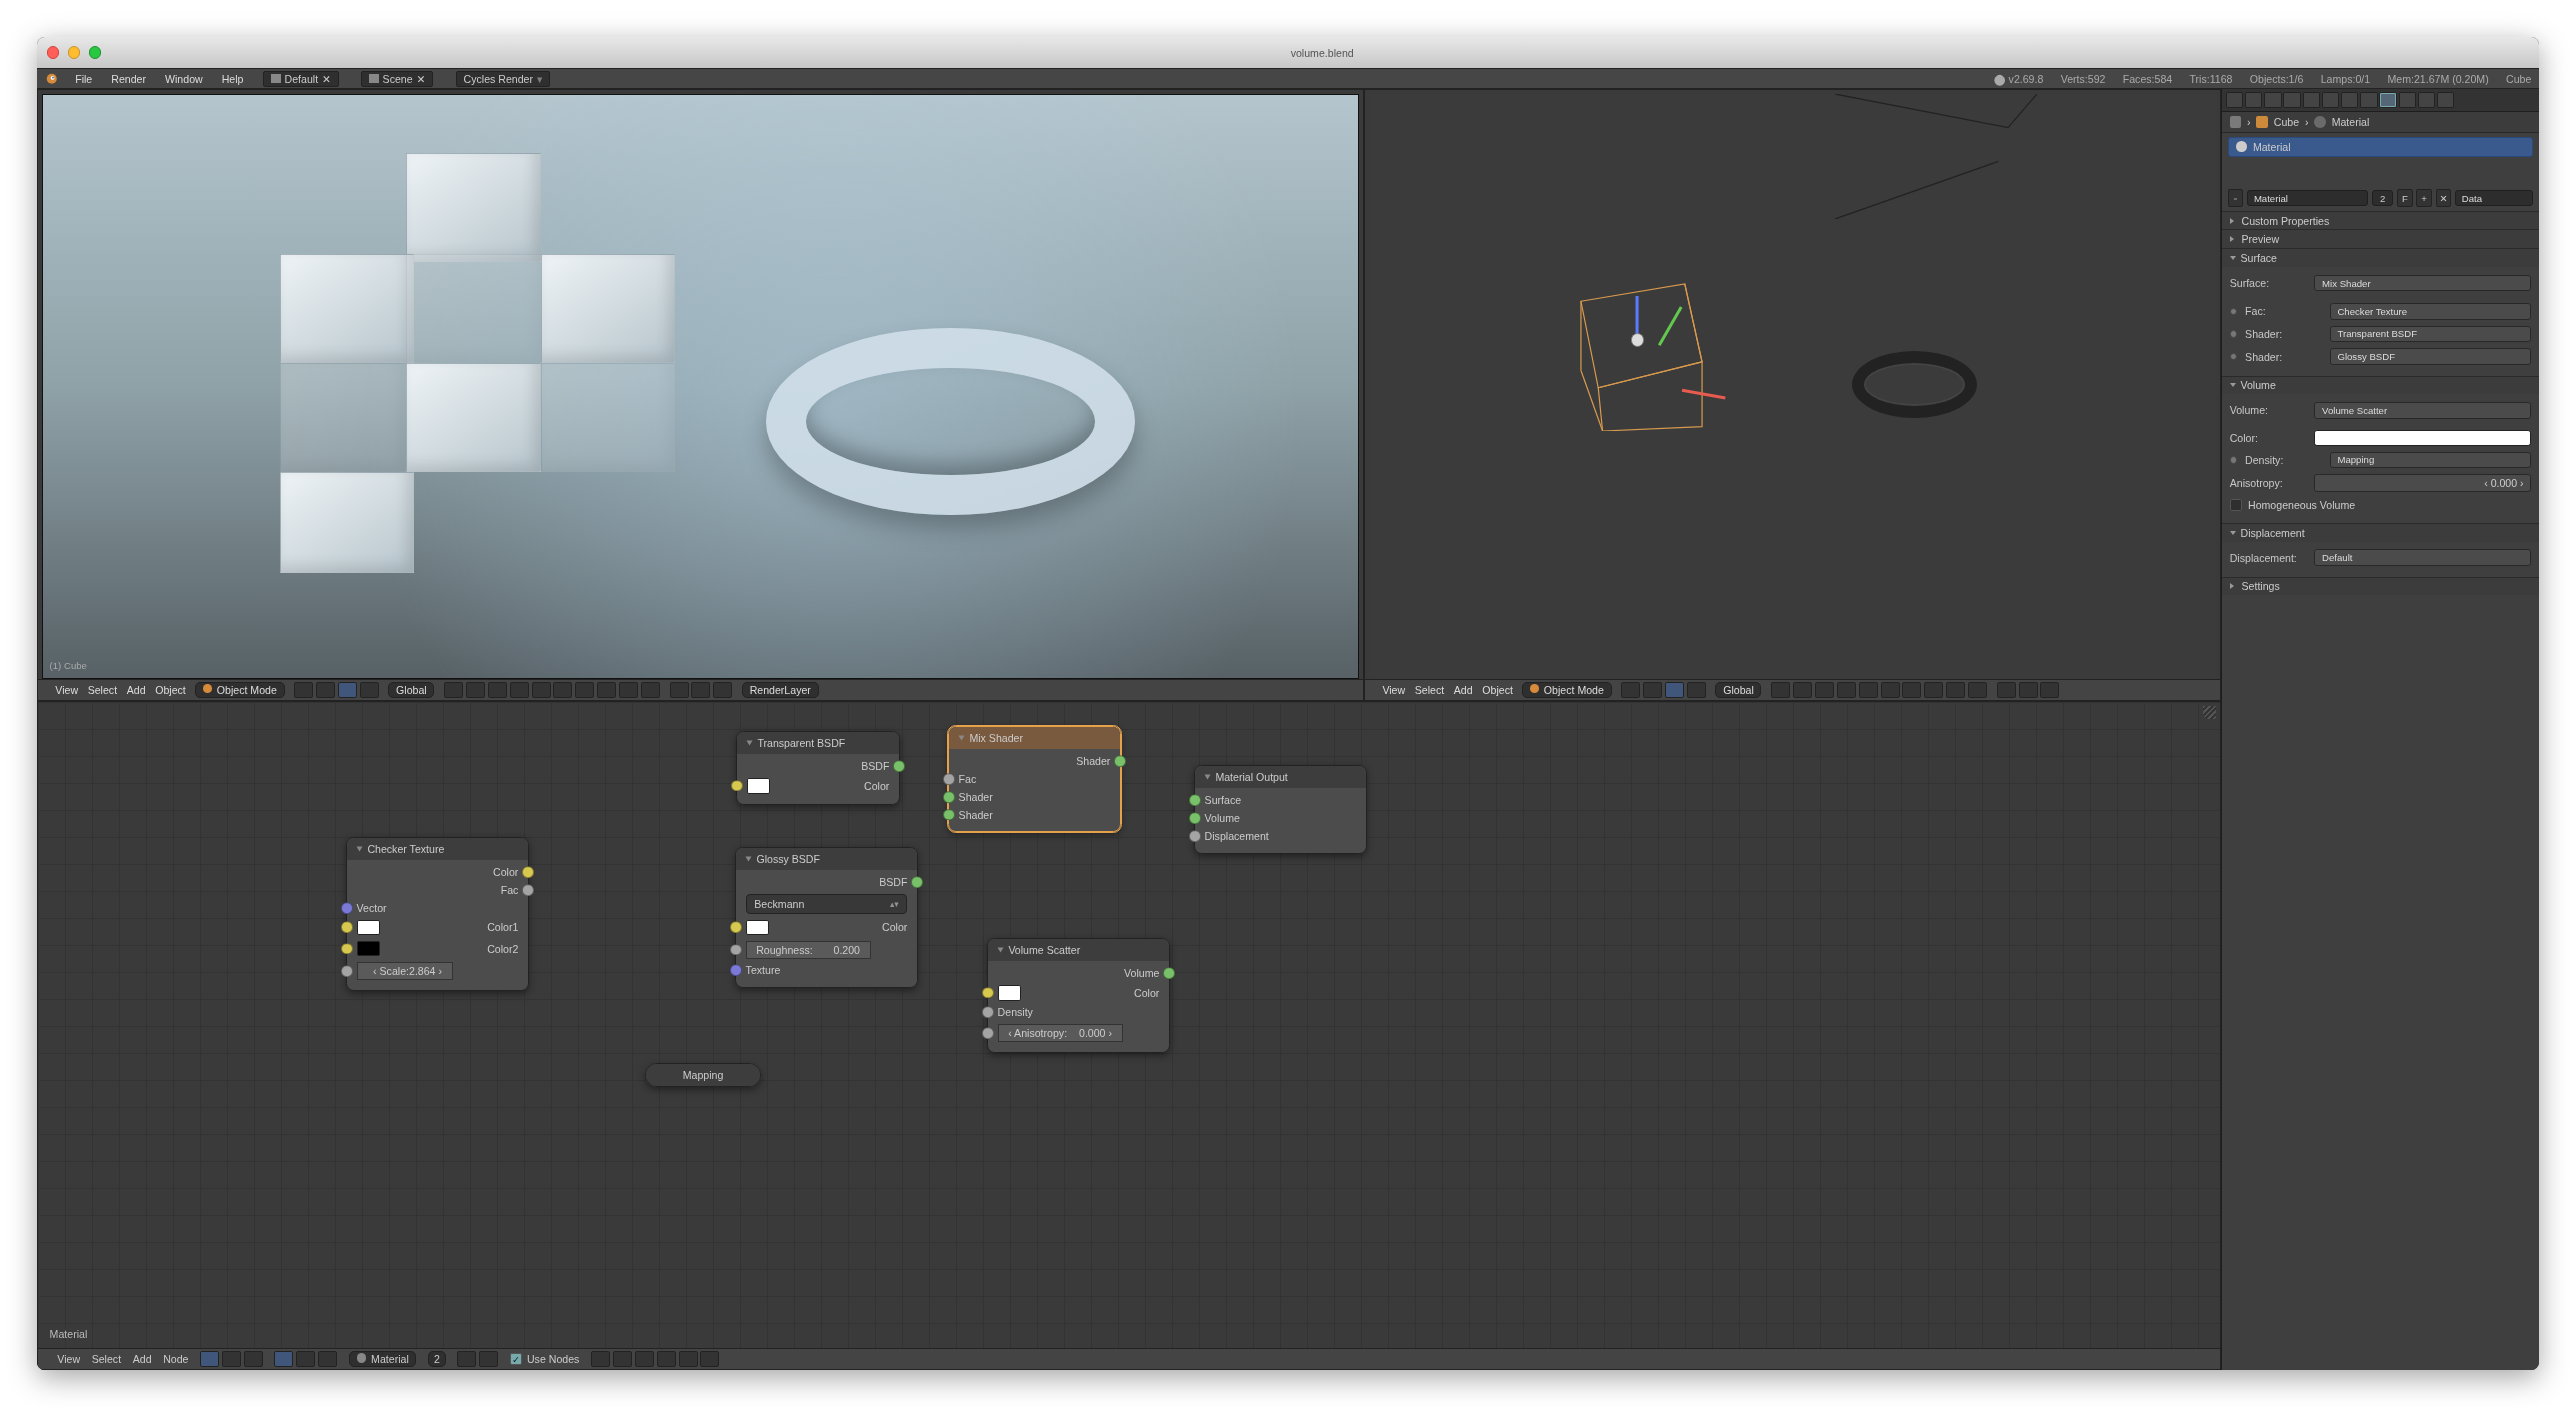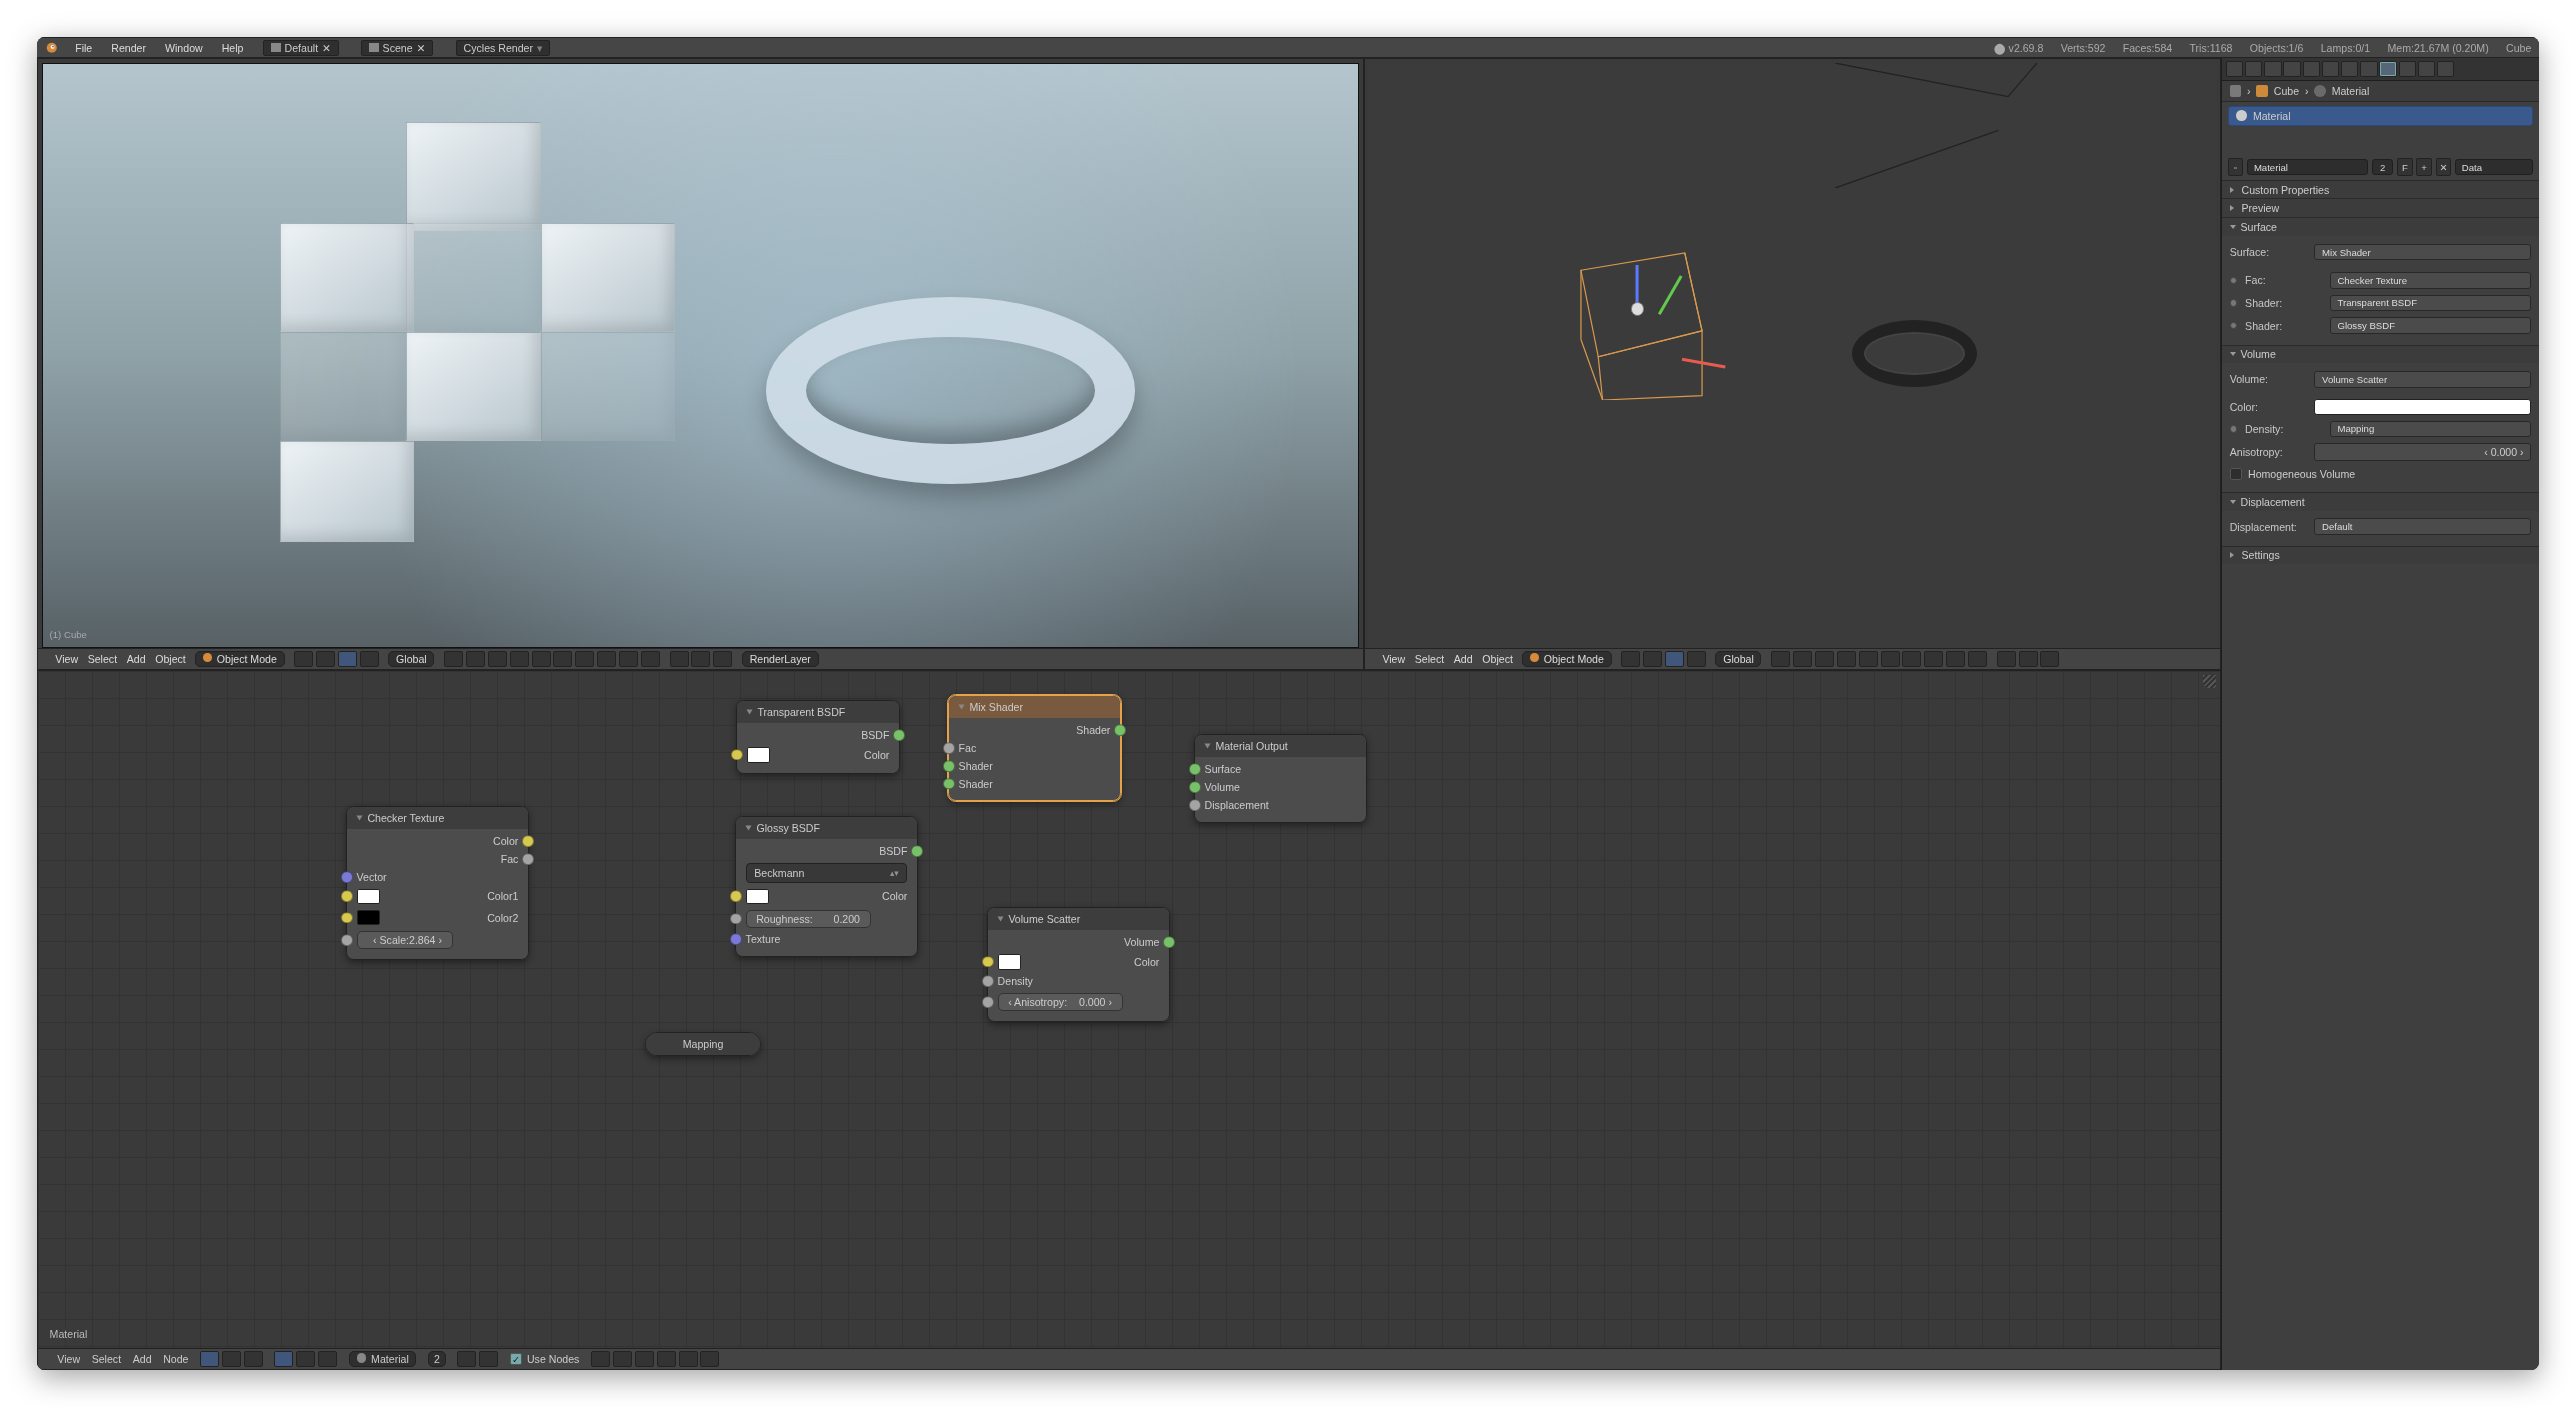--- a/index.html
+++ b/index.html
@@ -74,21 +74,21 @@
 .row .sock{width:11.6px;height:11.6px;border-radius:50%;position:absolute;top:50%;transform:translateY(-50%);border:1px solid rgba(0,0,0,.4);} 
 .row .sock.left{left:-15.4px;}
 .row .sock.right{right:-15.4px;}
 .sock.col{background:#d7c850;}
 .sock.val{background:#a4a4a4;}
 .sock.shader{background:#79c06a;}
 .sock.vec{background:#7a7ad6;}
 .node .swatch{width:23px;height:15.4px;border:1px solid #222;border-radius:1.9px;}
 .node .swatch.white{background:#fff;}
 .node .swatch.black{background:#000;}
-.node .field{background:#5a5a5a;border:1px solid #333;border-radius:5px;padding:1.9px 9.6px;color:#ddd;font-size:10.6px;display:flex;justify-content:space-between;align-items:center;min-width:125px;}
+.node .field{background:#5a5a5a;border:1px solid #333;border-radius:0;padding:1.9px 9.6px;color:#ddd;font-size:10.6px;display:flex;justify-content:space-between;align-items:center;min-width:125px;}
 .node .field.small{min-width:96px;justify-content:flex-end;}
 .node .select{background:#383838;border:1px solid #222;border-radius:3.9px;padding:2.9px 7.7px;font-size:10.6px;color:#ddd;display:flex;justify-content:space-between;align-items:center;}
 .node .select .caret{font-size:8.7px;opacity:.6;}
 .node.capsule{border-radius:13.5px;min-width:116px;}
 .node.capsule .hdr{border-radius:13.5px;justify-content:center;padding:4.8px 15.4px;}
 
 .noodles{position:absolute;inset:0;pointer-events:none;}
 .noodles path{fill:none;stroke:#2b2b2b;stroke-width:3;}
 .noodles path.sh{stroke:#6a9a5e;}
 .noodles path.cl{stroke:#8c8a4e;}
@@ -129,20 +129,28 @@
 .checkrow .cb{width:12.5px;height:12.5px;border:1px solid #555;background:#2e2e2e;border-radius:1.9px;}
 
 
 .plus{position:absolute;top:3.9px;right:3.9px;width:13.5px;height:13.5px;background:repeating-linear-gradient(135deg,#555,#555 1.9px,#333 1.9px,#333 3.9px);border-radius:0 0 0 5.8px;}
 </style>
 </head>
 <body>
 
 <div class="window">
 
+  <div class="titlebar">
+    <div class="traffic">
+      <div class="dot red"></div>
+      <div class="dot yel"></div>
+      <div class="dot grn"></div>
+    </div>
+    <div class="title">volume.blend</div>
+  </div>
 
   <div class="infobar">
     <span class="icn">
       <svg viewBox="0 0 16 16">
           <circle cx="8" cy="8" r="6" fill="#d68a3a"></circle>
           <circle cx="9" cy="7" r="2.3" fill="#fff"></circle>
           <circle cx="9.5" cy="6.6" r="1.1" fill="#3e6aa4"></circle>
         </svg>
     </span>
     <div class="menus">

